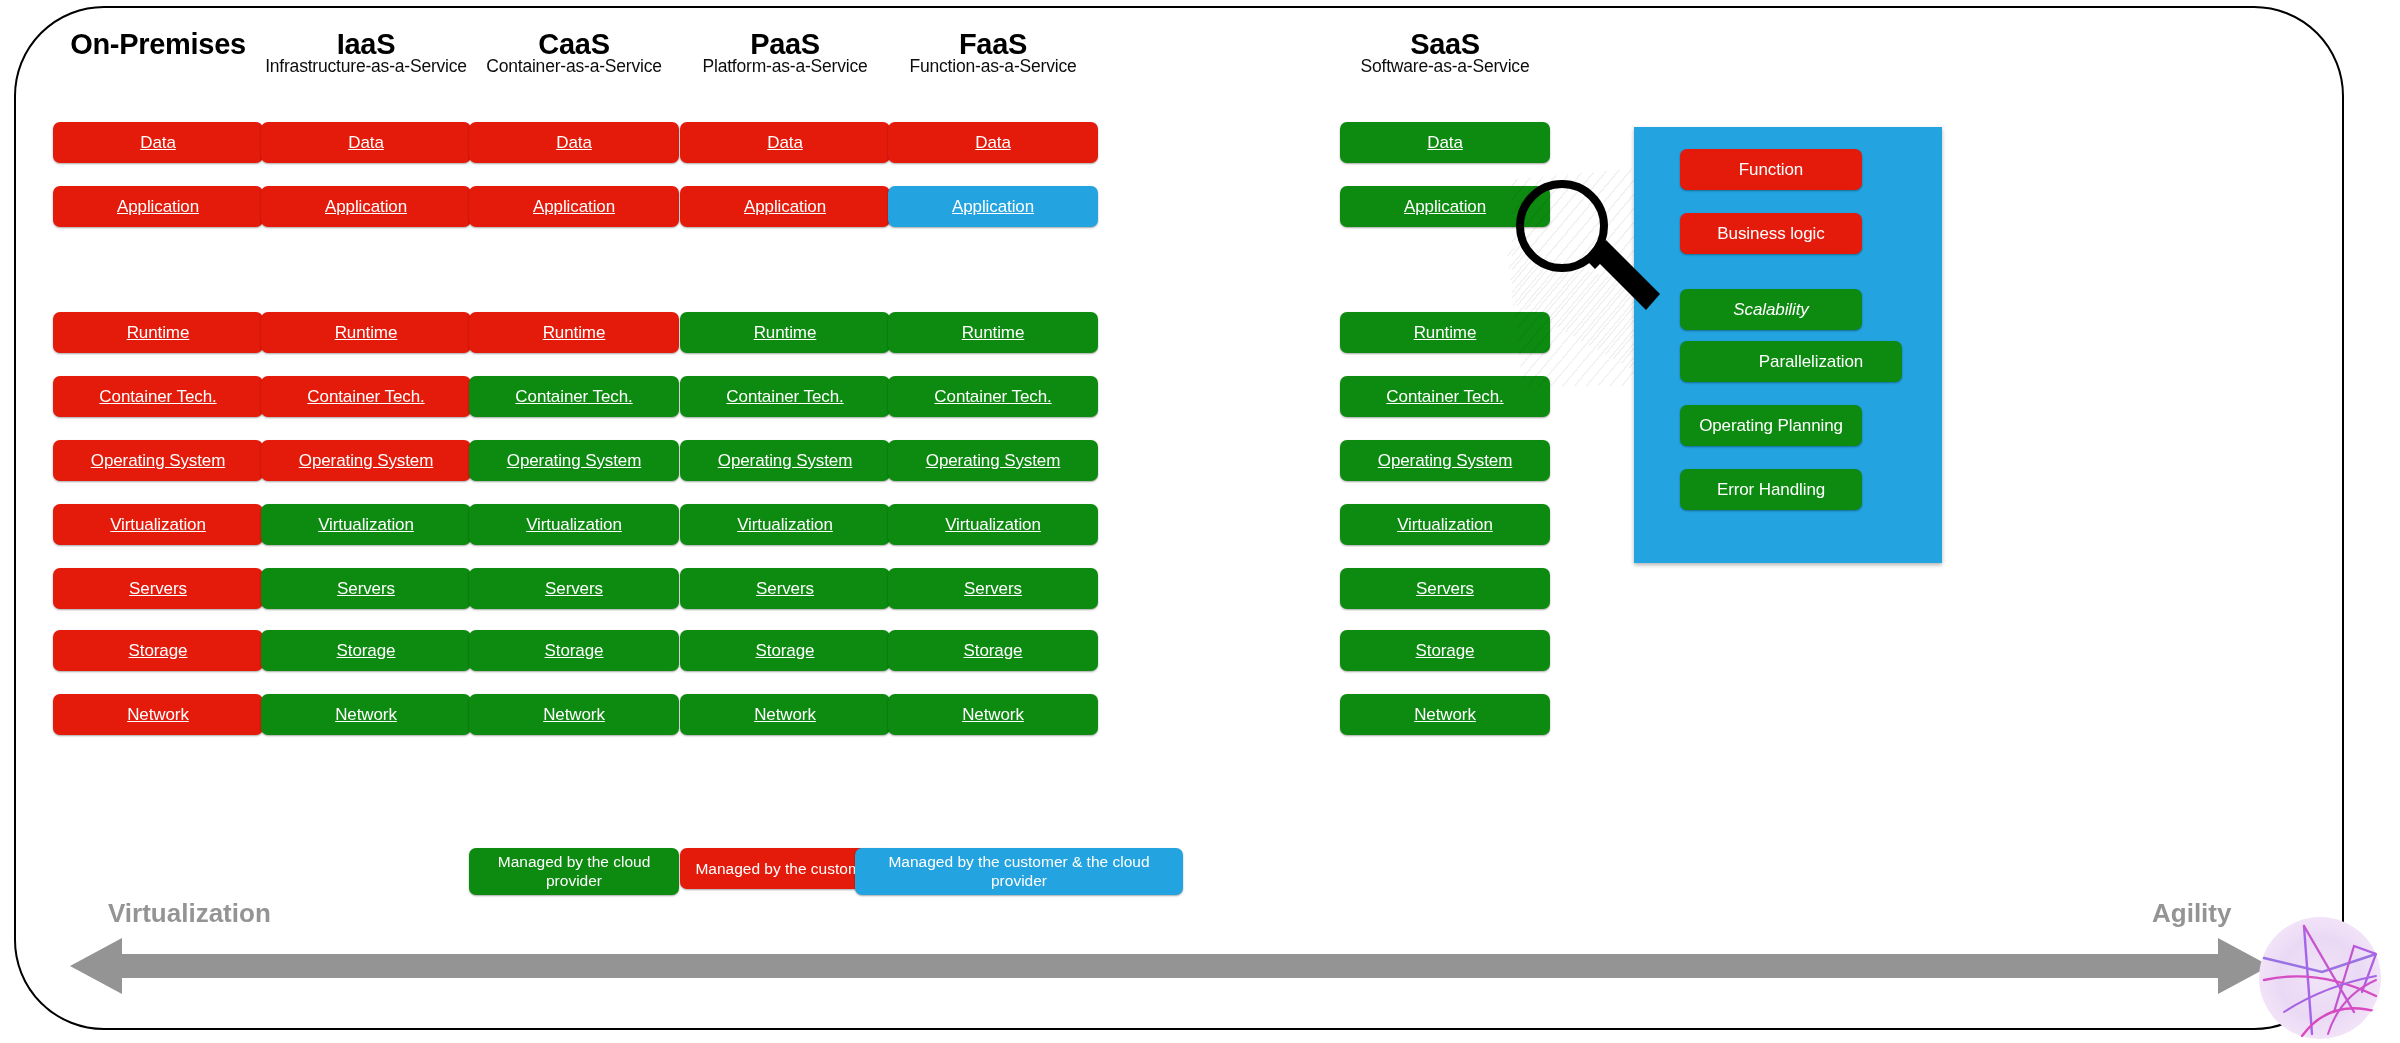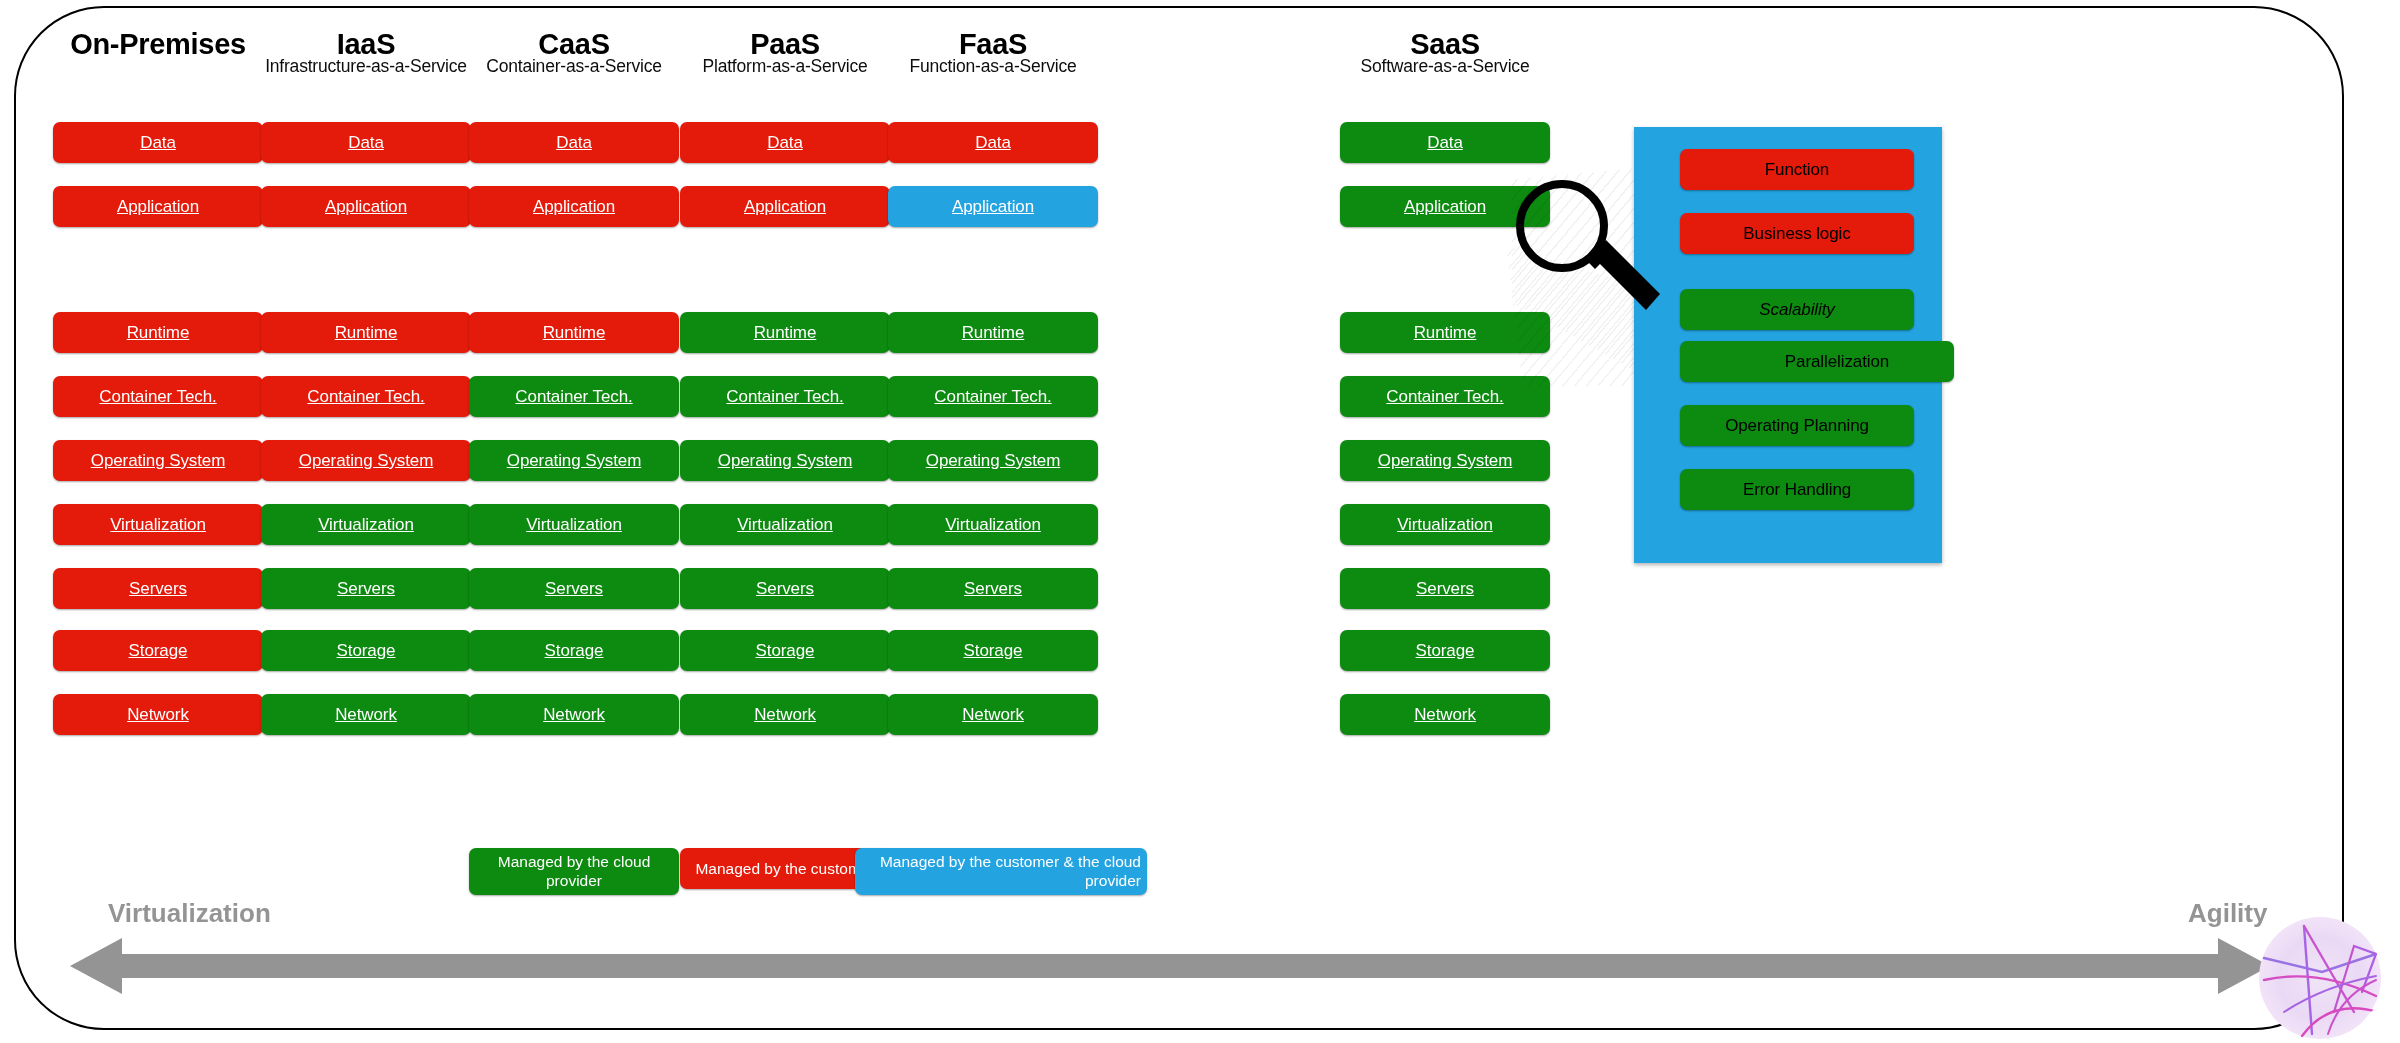--- a/index.html
+++ b/index.html
@@ -70,24 +70,24 @@
   #detail-panel{
     position:absolute;
     left:1634px; top:127px;
     width:308px; height:436px;
     background:#23a3e0;
     box-shadow:0 2px 4px rgba(0,0,0,0.30);
   }
   #detail-panel .dlayer{
     position:absolute;
     left:46px;
-    width:234px;
+    width:182px;
     height:41px;
     border-radius:7px;
-    color:#000000;
+    color:#ffffff;
     font-size:17px;
     display:flex;align-items:center;justify-content:center;
     box-shadow:0 1px 2px rgba(0,0,0,0.35);
     white-space:nowrap;
     letter-spacing:-0.1px;
   }
 
   
   #zoom-cone{
     position:absolute;
@@ -256,25 +256,25 @@
   <svg viewBox="0 0 190 140" width="190" height="140">
     <circle cx="62" cy="48" r="42" fill="none" stroke="#000" stroke-width="8"></circle>
     <path d="M 92 78 L 146 132 L 160 116 L 106 62 Z" fill="#000"></path>
     <rect x="88" y="74" width="14" height="14" transform="rotate(45 95 81)" fill="#000"></rect>
   </svg>
 </div>
 
 <div id="legend-root">
     <div class="legend-box c-green" style="left: 469px; top: 848px;">Managed by the cloud provider</div>
     <div class="legend-box c-red" style="left: 680px; top: 848px;">Managed by the customer</div>
-    <div class="legend-box c-blue" style="left: 855px; top: 848px; width: 292px; text-align: right;">Managed by the customer &amp; the cloud provider</div>
+    <div class="legend-box c-blue" style="left: 855px; top: 848px; width: 328px;">Managed by the customer &amp; the cloud provider</div>
   </div>
 
 <div class="axis-label" id="label-left" style="left:108px;">Virtualization</div>
-<div class="axis-label" id="label-right" style="left:2152px;margin-left:36px;">Agility</div>
+<div class="axis-label" id="label-right" style="left:2152px;">Agility</div>
 
 <div id="arrow-wrap">
   <svg viewBox="0 0 2200 60" width="2200" height="60" preserveAspectRatio="none">
     <path d="M 0 30 L 52 2 L 52 18 L 2148 18 L 2148 2 L 2200 30 L 2148 58 L 2148 42 L 52 42 L 52 58 Z" fill="#949494"></path>
   </svg>
 </div>
 
 <div id="corner-logo">
   <svg viewBox="0 0 124 124" width="124" height="124">
     <defs>

